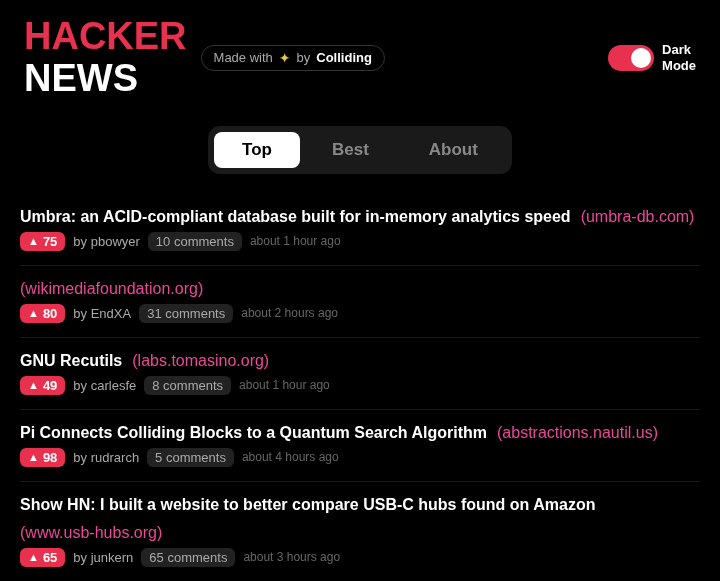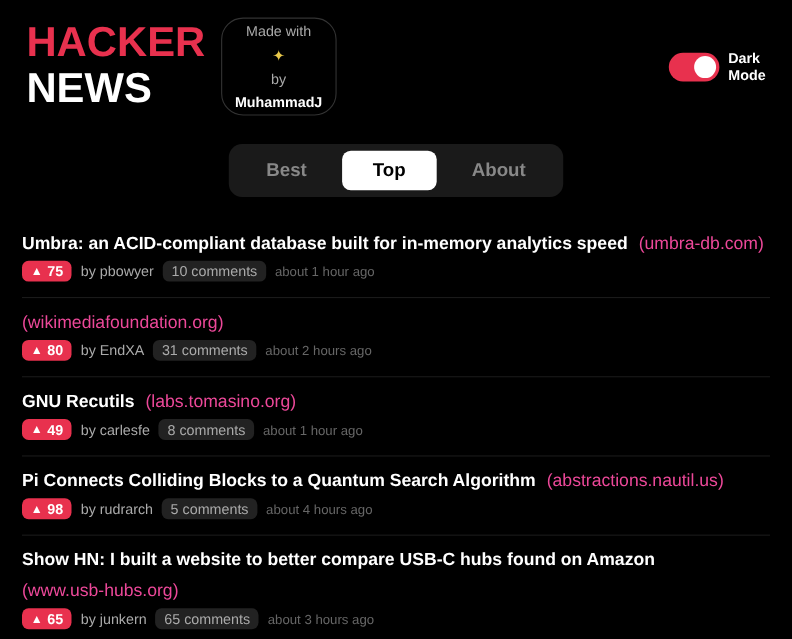--- a/index.html
+++ b/index.html
@@ -33,21 +33,20 @@
     .made-with {
       display: flex;
       align-items: center;
       gap: 6px;
       font-size: 13px;
       color: #aaa;
       margin-left: 14px;
       border: 1px solid #333;
       border-radius: 20px;
       padding: 4px 12px;
-      flex-direction: column;
     }
     .made-with .star { color: #e8c84a; font-size: 14px; }
     .made-with .author { color: #fff; font-weight: 600; }
 
     .dark-mode-toggle {
       display: flex;
       align-items: center;
       gap: 8px;
     }
     .toggle-switch {
@@ -176,36 +175,36 @@
         </div>
         <div class="logo-line2">
           <span style="color:#fff;">NEWS</span>
         </div>
       </div>
     </div>
     <div class="made-with">
       <span>Made with</span>
       <span class="star">✦</span>
       <span style="color:#aaa;">by</span>
-      <span class="author">MuhammadJ</span>
+      <span class="author">Colliding</span>
     </div>
   </div>
 
   <div class="dark-mode-toggle">
     <div class="toggle-switch">
       <div class="toggle-knob"></div>
     </div>
     <div class="dark-mode-label">Dark<br>Mode</div>
   </div>
 </div>
 
 <div class="nav-container">
   <div class="nav-tabs">
+    <div class="nav-tab active">Top</div>
     <div class="nav-tab">Best</div>
-    <div class="nav-tab active">Top</div>
     <div class="nav-tab">About</div>
   </div>
 </div>
 
 <div class="news-list" id="news-list">
     <div class="news-item">
     <div class="news-title-row">
       <span class="news-title">Umbra: an ACID-compliant database built for in-memory analytics speed</span>
       <span class="news-domain">(umbra-db.com)</span>
     </div>

